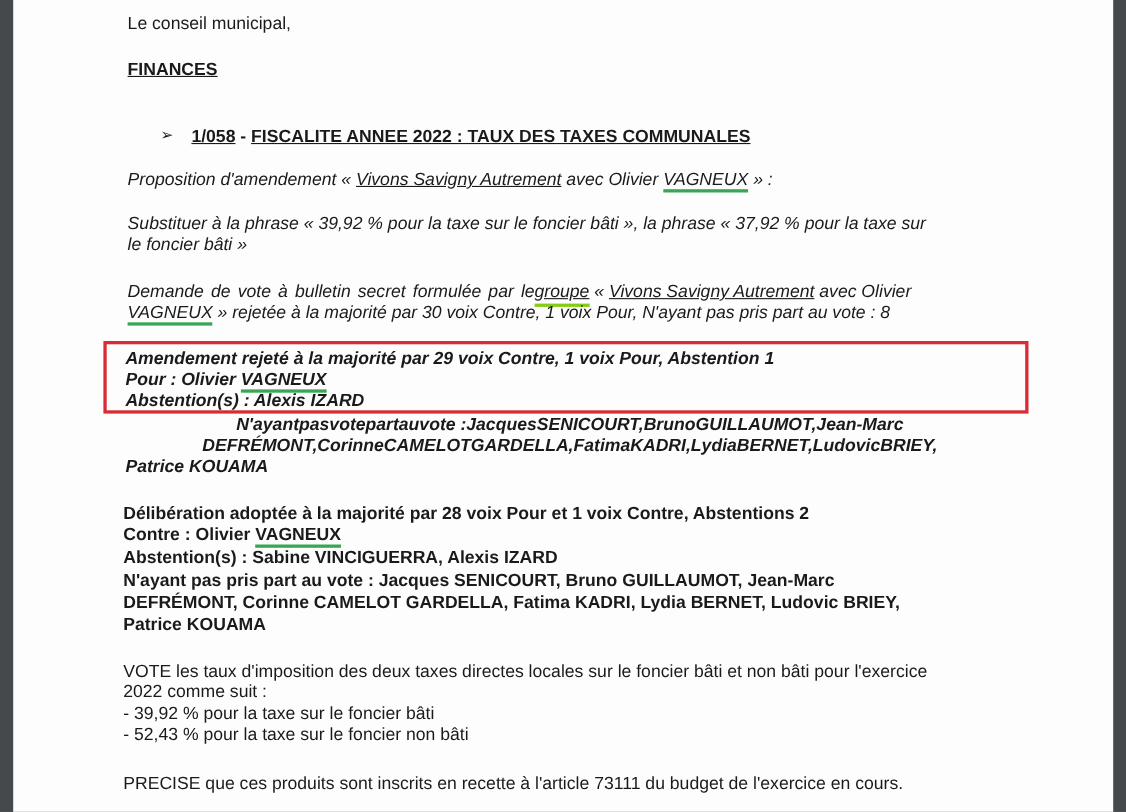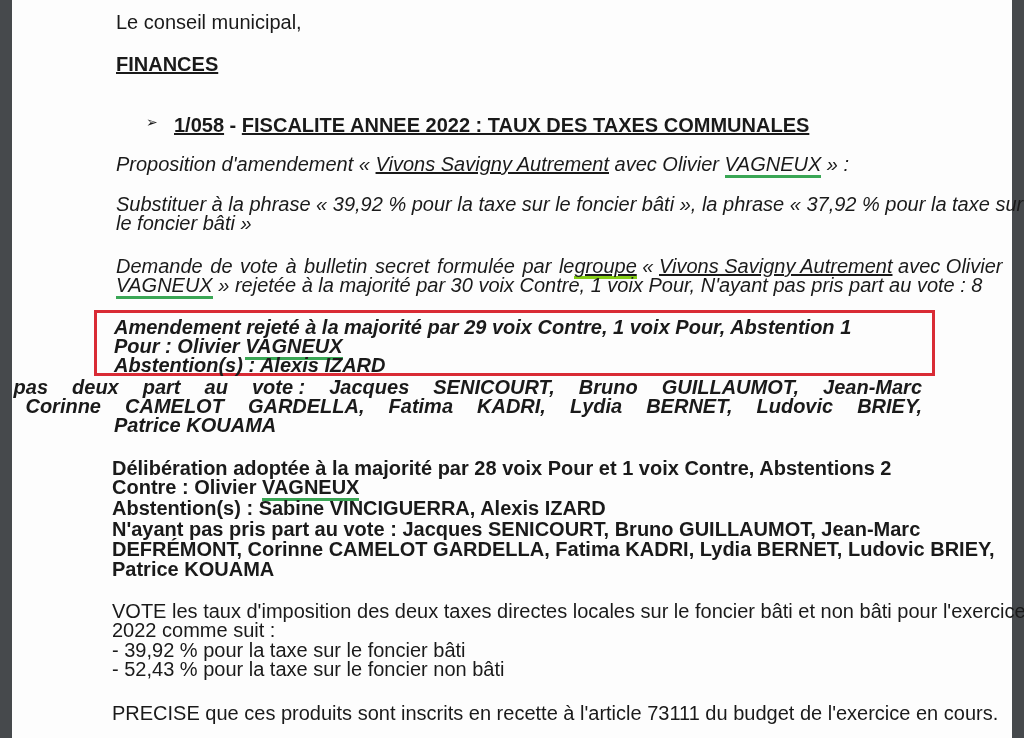--- a/index.html
+++ b/index.html
@@ -9,28 +9,28 @@
       font-family: "Liberation Sans", sans-serif;
       color: #1a1a1a;
       position: relative;
     }
     .page {
       position: absolute; left: 12px; top: 0; width: 1000px; height: 738px;
       background: #fdfdfd;
     }
     .edge-left { position:absolute; left:0; top:0; width:12px; height:738px; background:#46494c; }
     .edge-right { position:absolute; left:1012px; top:0; width:12px; height:738px; background:#46494c; }
-    .line { position: absolute; white-space: nowrap; font-size: 20px; line-height: 20px; }
+    .line { position: absolute; white-space: nowrap; font-size: 16px; line-height: 20px; }
     .it { font-style: italic; }
     .b { font-weight: bold; }
     .u { text-decoration: underline; }
     .hl-blue { border-bottom: 3px solid #ffffff; padding-bottom: 0; }
     .hl-green { border-bottom: 3px solid #3aa655; }
     .hl-purple { border-bottom: 3px solid #84cc16; }
-    .just { display: flex; justify-content: flex-end; width: 808px; gap: 24px; }
+    .just { display: flex; justify-content: center; width: 808px; }
     .redbox {
       position: absolute; left: 94px; top: 310px; width: 841px; height: 66px;
       border: 3px solid #d92b35; box-sizing: border-box;
     }
     .arrow { position:absolute; left:146px; top:114px; font-size:14px; }
   </style>
 </head>
 <body>
 
 <div class="edge-left"></div>
@@ -69,21 +69,21 @@
 
 <div class="line it b" style="left:114px;top:317px;">Amendement rejeté à la majorité par 29 voix Contre, 1 voix Pour, Abstention 1</div>
 <div class="line it b" style="left:114px;top:336px;">
   <span>Pour : Olivier </span><span class="hl-green">VAGNEUX</span>
 </div>
 <div class="line it b" style="left:114px;top:355px;">Abstention(s) : Alexis IZARD</div>
 
 <div class="line it b just" style="left:114px;top:377px;">
   <span>N'ayant</span>
   <span>pas</span>
-  <span>deux</span>
+  <span>vote</span>
   <span>part</span>
   <span>au</span>
   <span>vote :</span>
   <span>Jacques</span>
   <span>SENICOURT,</span>
   <span>Bruno</span>
   <span>GUILLAUMOT,</span>
   <span>Jean-Marc</span>
 </div>
 <div class="line it b just" style="left:114px;top:396px;">

